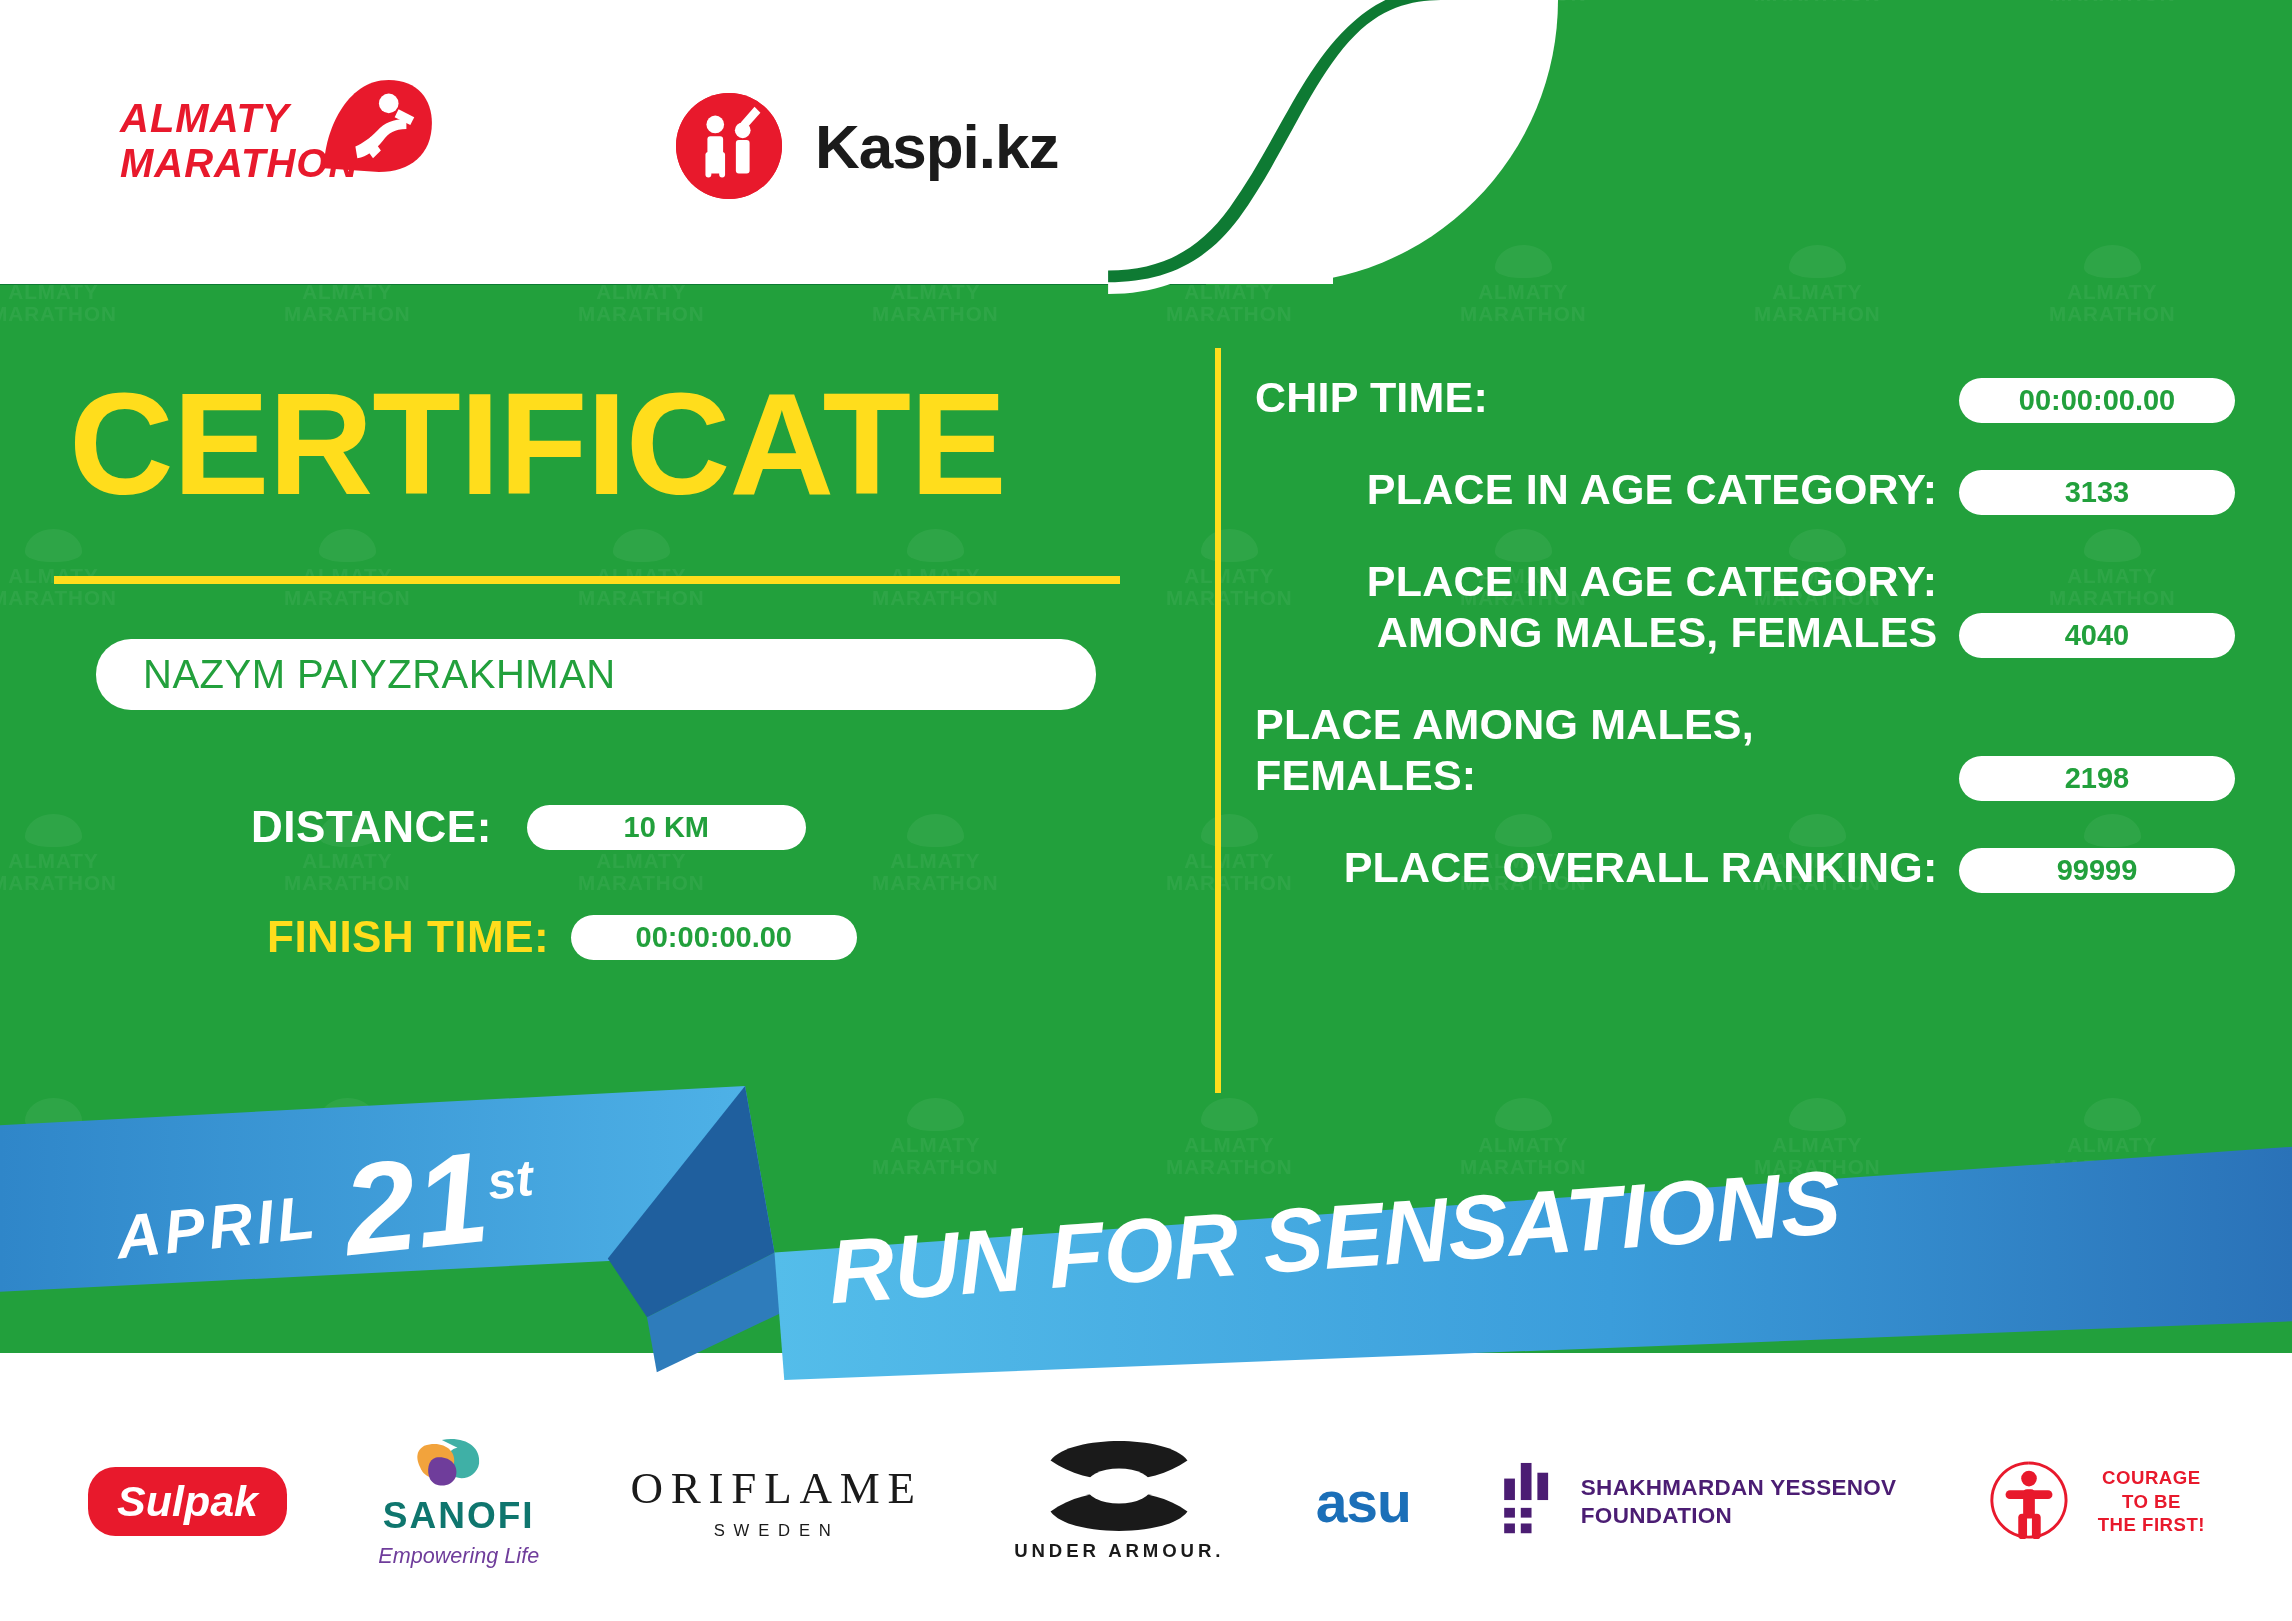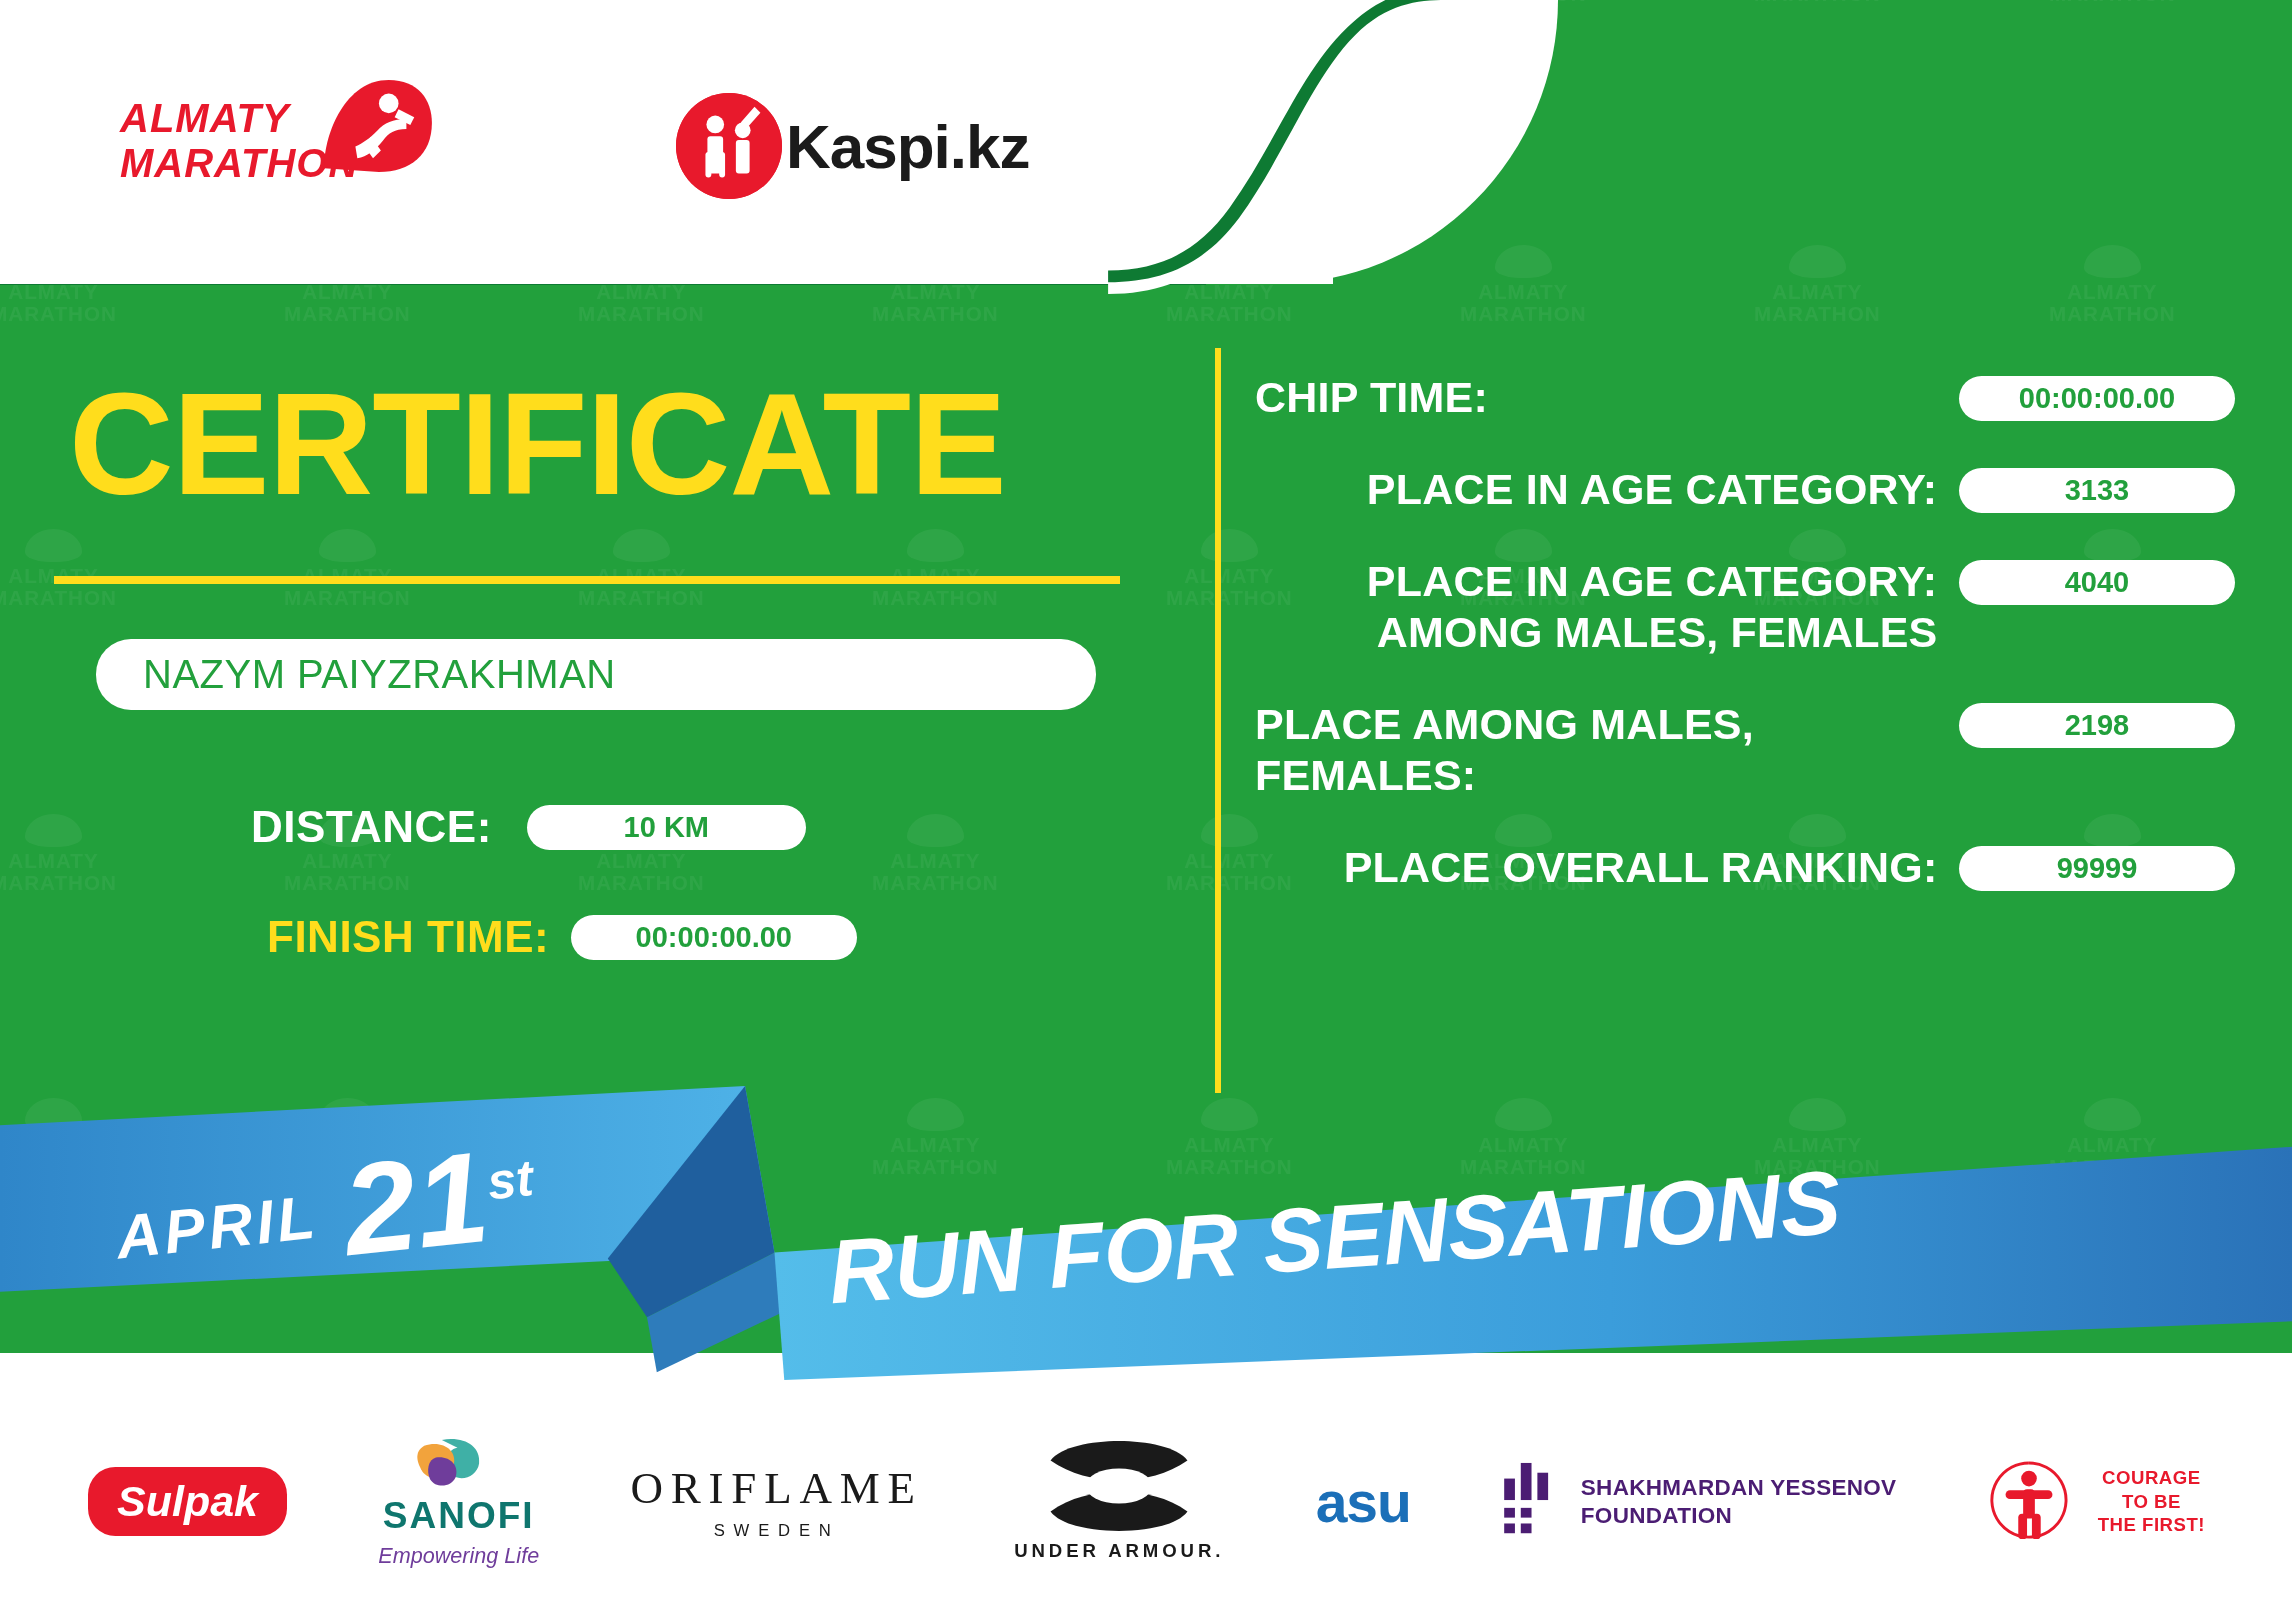--- a/index.html
+++ b/index.html
@@ -125,21 +125,21 @@
     width: 118px;
     height: 103px;
   }
   .logo-kaspi {
     position: absolute;
     left: 676px;
     top: 93px;
     z-index: 6;
     display: flex;
     align-items: center;
-    gap: 4px;
+    gap: 33px;
   }
   .kaspi-mark {
     width: 106px;
     height: 106px;
     border-radius: 50%;
     background: #e8192c;
     position: relative;
   }
   .kaspi-text {
     color: #1b1b1b;
@@ -234,21 +234,21 @@
   .right-block {
     position: absolute;
     left: 1255px;
     top: 372px;
     width: 980px;
     z-index: 5;
   }
   .r-row {
     position: relative;
     display: flex;
-    align-items: flex-start;
+    align-items: flex-end;
     justify-content: flex-end;
     margin-bottom: 41px;
   }
   .r-lbl {
     color: #ffffff;
     font-weight: 800;
     font-size: 43px;
     line-height: 51px;
     text-align: left;
     letter-spacing: 0.2px;

